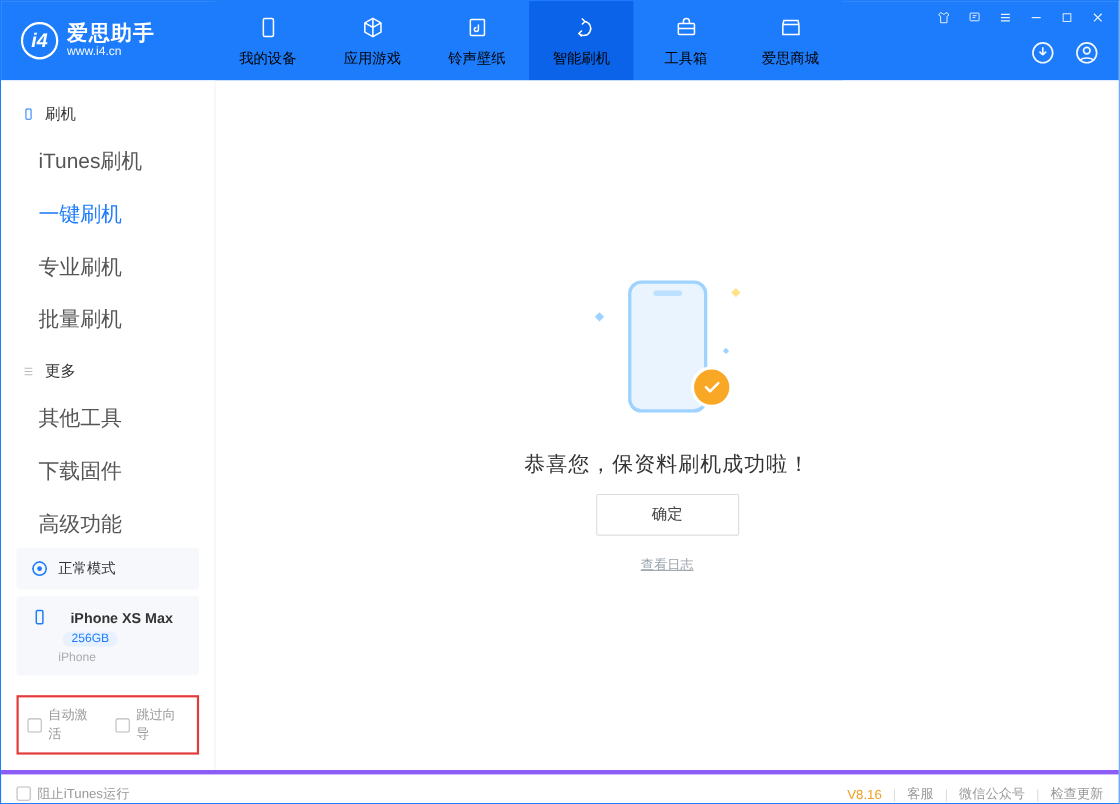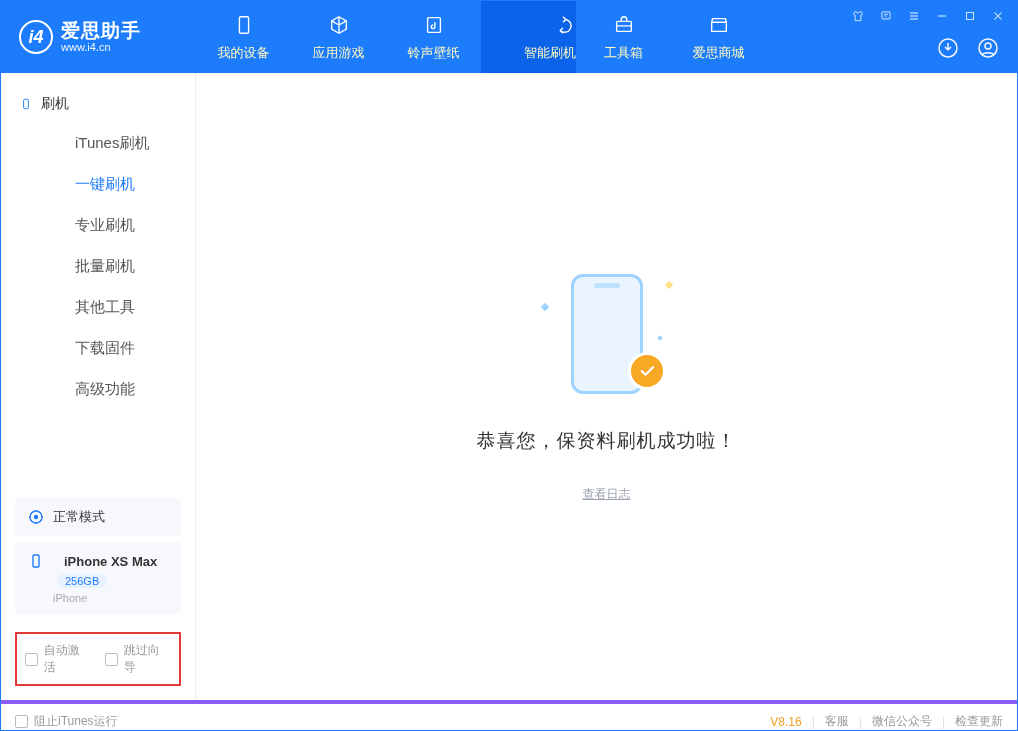--- a/index.html
+++ b/index.html
@@ -19,23 +19,23 @@
     display: flex; align-items: center; justify-content: center;
     font-weight: bold; font-size: 18px; color: #fff; font-style: italic;
   }
   .logo-text { margin-left: 8px; display: flex; flex-direction: column; line-height: 1.1; }
   .logo-text .cn { font-size: 19px; font-weight: 600; letter-spacing: 1px; }
   .logo-text .url { font-size: 11px; opacity: .95; }
   .tabs { display: flex; height: 100%; }
   .tab {
     width: 95px; height: 100%; display: flex; flex-direction: column;
     align-items: center; justify-content: center; cursor: pointer;
-    color: #fef9c3; font-size: 13px; background: #1d7cfb;
-  }
-  .tab.active { background: #0a63e8; align-items: flex-end; }
+    color: #000000; font-size: 13px; background: #1d7cfb;
+  }
+  .tab.active { background: #0a63e8; }
   .tab .ticon { height: 26px; width: 26px; display:flex; align-items:center; justify-content:center; margin-bottom: 6px; }
   .tab .ticon svg { width: 22px; height: 22px; }
   .win-ctrls {
     position: absolute; top: 6px; right: 10px; display: flex; gap: 10px;
   }
   .win-ctrls .wc { width: 18px; height: 18px; cursor: pointer; opacity: .9; display:flex; align-items:center; justify-content:center; }
   .win-ctrls svg { width: 14px; height: 14px; }
   .header-right-icons {
     position: absolute; right: 16px; top: 34px; display: flex; gap: 14px;
   }
@@ -47,21 +47,21 @@
     width: 195px; border-right: 1px solid #eee; background: #fff;
     display: flex; flex-direction: column; position: relative;
   }
   .side-scroll { flex: 1; overflow-y: auto; padding-top: 8px; }
   .side-group-title {
     display: flex; align-items: center; gap: 8px; padding: 14px 18px 10px;
     color: #333; font-size: 14px; font-weight: 500;
   }
   .side-group-title .g-icon { width:14px; height:14px; display:flex; align-items:center; justify-content:center; color:#1d7cfb;}
   .side-item {
-    padding: 11px 18px 11px 74px; font-size: 15px; color: #555; cursor: pointer;
+    padding: 11px 18px 11px 34px; font-size: 19px; color: #555; cursor: pointer;
   }
   .side-item.active { color: #1d7cfb; }
   .side-bottom {
     padding: 0 0 0 0;
   }
   .mode-card, .device-card {
     margin: 6px 14px; padding: 10px 12px; background: #f6f8fc; border-radius: 3px;
     display: flex; align-items: center; gap: 8px; font-size: 13px; color: #333;
   }
   .device-card { flex-direction: column; align-items: flex-start; gap: 4px; }
@@ -249,20 +249,28 @@
                 <rect x="8" y="4" width="8" height="16" rx="1.5"></rect>
               </svg>
             </span>
           <span>刷机</span>
         </div>
         <div class="side-item">iTunes刷机</div>
         <div class="side-item active">一键刷机</div>
         <div class="side-item">专业刷机</div>
         <div class="side-item">批量刷机</div>
 
+        <div class="side-group-title">
+          <span class="g-icon" style="color:#bbb">
+              <svg viewBox="0 0 24 24" stroke="currentColor" stroke-width="1.8">
+                <path d="M6 7h12M6 12h12M6 17h12"></path>
+              </svg>
+            </span>
+          <span>更多</span>
+        </div>
         <div class="side-item">其他工具</div>
         <div class="side-item">下载固件</div>
         <div class="side-item">高级功能</div>
       </div>
 
       <div class="side-bottom">
         <div class="mode-card">
           <span class="micon">
               <svg viewBox="0 0 24 24" fill="none" stroke="currentColor" stroke-width="1.8">
                 <circle cx="12" cy="12" r="8"></circle>
@@ -303,20 +311,21 @@
         <div class="spark s2"></div>
         <div class="spark s3"></div>
         <div class="phone"></div>
         <div class="check-badge">
           <svg viewBox="0 0 24 24" fill="none" stroke="#fff" stroke-width="3" stroke-linecap="round" stroke-linejoin="round">
               <path d="M5 12l5 5L20 7"></path>
             </svg>
         </div>
       </div>
       <div class="success-msg">恭喜您，保资料刷机成功啦！</div>
+      <button class="ok-btn">确定</button>
       <a class="log-link">查看日志</a>
     </div>
   </div>
 
   <div class="footer">
     <div class="footer-left">
       <label class="cb">
         <span class="box"></span>
         <span>阻止iTunes运行</span>
       </label>

